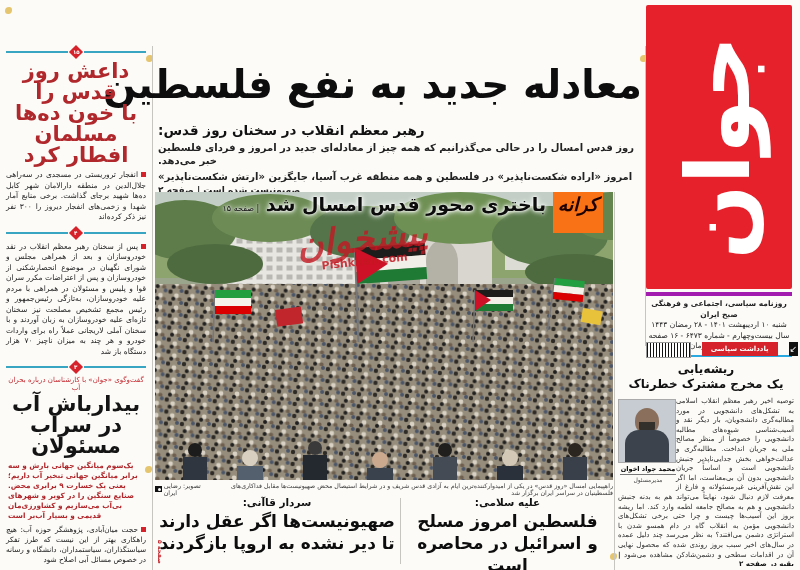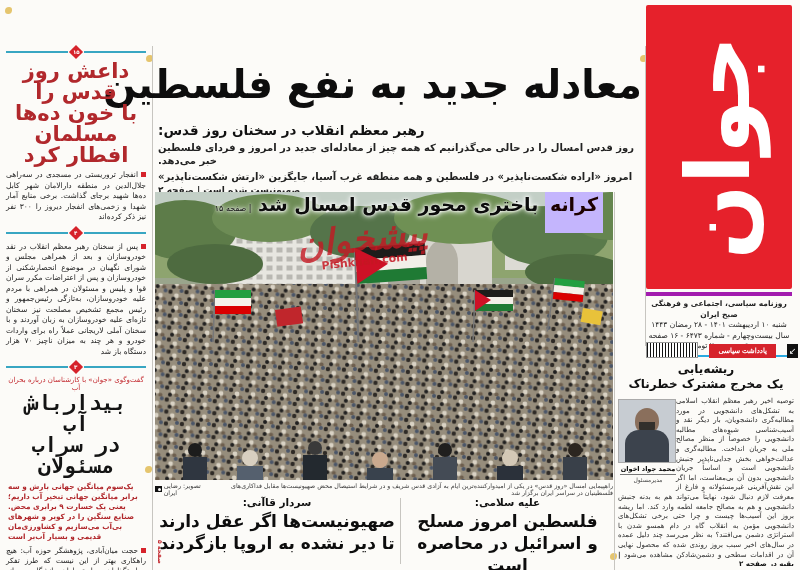--- a/index.html
+++ b/index.html
@@ -9,21 +9,21 @@
   .vrule{position:absolute;width:1px;background:#c7c5c0;}
   .fold-mark{position:absolute;width:7px;height:7px;background:#d9a824;border-radius:60% 40% 55% 45%;opacity:.65;}
 
   
   .masthead-red{position:absolute;left:646px;top:5px;width:146px;height:284px;background:#e6212b;border-radius:2px;}
   .masthead-red .logo{position:absolute;inset:0;display:flex;align-items:center;justify-content:center;}
   .masthead-red .logo span{transform:rotate(-90deg);font-size:88px;font-weight:bold;color:#fff;letter-spacing:-4px;}
   .masthead-info{position:absolute;left:646px;top:292px;width:146px;text-align:center;color:#222;
         font-size:7.5px;line-height:10.5px;border-top:4px solid #a21caf;border-bottom:2px solid #2aa9e0;padding:3px 0;}
   .masthead-info .tagline{font-weight:bold;}
-  .tagrow{position:absolute;left:646px;top:342px;width:152px;display:flex;align-items:flex-end;gap:11px;direction:ltr;font-family:Liberation Serif, serif;}
+  .tagrow{position:absolute;left:646px;top:342px;width:152px;display:flex;align-items:flex-start;gap:11px;direction:ltr;}
   .barcode{width:64px;height:14px;background:repeating-linear-gradient(90deg,#111 0 1px,#fff 1px 3px);border:1px solid #999;}
   .section-label{background:#d6232b;color:#fff;font-size:7px;font-weight:bold;padding:3px 9px;white-space:nowrap;}
   .pointer-box{width:14px;height:14px;background:#111;color:#fff;font-size:9px;display:flex;align-items:center;justify-content:center;}
 
   
   .note{position:absolute;left:618px;top:360px;width:176px;height:206px;overflow:hidden;}
   .note .title{font-weight:bold;font-size:12px;line-height:15px;color:#111;text-align:center;white-space:pre-line;margin:2px 0 5px;}
   .note .photo-fig{float:left;width:56px;margin:2px 0 3px 2px;text-align:center;}
   .note .portrait{width:56px;height:62px;background:#c7ccd2;position:relative;overflow:hidden;border:1px solid #aaa;}
   .note .portrait::before{content:"";position:absolute;left:16px;top:8px;width:24px;height:26px;background:#8a6f5c;border-radius:50% 50% 45% 45%;}
@@ -38,21 +38,21 @@
   .lead{position:absolute;left:158px;top:56px;width:484px;text-align:left;}
   .lead .headline{font-size:39px;font-weight:bold;color:#0d0d0d;white-space:nowrap;letter-spacing:-1px;line-height:58px;}
   .lead .kicker{font-size:13.5px;font-weight:bold;margin-top:8px;color:#111;}
   .lead .l1,.lead .l2{font-size:10px;font-weight:bold;color:#222;margin-top:3px;line-height:13px;}
   .lead .l3{font-size:9px;font-weight:bold;color:#222;margin-top:2px;}
 
   
   .photo{position:absolute;left:155px;top:192px;width:458px;height:288px;overflow:hidden;background:#9aa58c;}
   .overlay{position:absolute;top:1px;right:10px;font-size:19px;font-weight:bold;color:#0c0c0c;
            text-shadow:0 0 2px #fff,0 0 4px #fff,0 0 6px #fff;white-space:nowrap;}
-  .overlay .hl{background:#c4b5fd;color:#1d0000;padding:18px 5px;text-shadow:none;}
+  .overlay .hl{background:#f97316;color:#1d0000;padding:18px 5px;text-shadow:none;font-style:italic;}
   .overlay .pg{font-size:8px;font-weight:normal;}
   .watermark{position:absolute;left:142px;top:26px;text-align:center;transform:rotate(-6deg);pointer-events:none;}
   .watermark .wm1{font-size:36px;font-weight:bold;color:rgba(196,24,34,.8);font-style:italic;}
   .watermark .wm2{font-size:11px;font-weight:bold;color:rgba(196,24,34,.85);direction:ltr;margin-top:-4px;}
 
   .caption-row{position:absolute;left:155px;top:482px;width:458px;display:flex;justify-content:space-between;align-items:center;}
   .caption{font-size:6.3px;color:#3a3a3a;}
   .credit{display:flex;align-items:center;gap:2px;font-size:6.3px;color:#3a3a3a;direction:ltr;}
   .cam{width:8px;height:6px;background:#111;display:inline-block;position:relative;}
   .cam::after{content:"";position:absolute;left:2.5px;top:1.5px;width:3px;height:3px;background:#fff;border-radius:50%;}
@@ -65,21 +65,21 @@
   .q-left{left:157px;width:240px;}
   .pageref-v{position:absolute;left:157px;top:540px;writing-mode:vertical-rl;font-size:6px;color:#c2262c;font-weight:bold;}
 
   
   .sidebar{position:absolute;left:4px;top:42px;width:144px;}
   .marker{display:flex;align-items:center;gap:3px;margin:5px 2px 4px;}
   .marker .tline{flex:1;height:2px;background:#38a6c2;}
   .marker .diamond{width:10px;height:10px;background:#d6232b;transform:rotate(45deg);display:flex;align-items:center;justify-content:center;flex:0 0 auto;}
   .marker .diamond b{transform:rotate(-45deg);color:#fff;font-size:5.5px;font-weight:bold;}
   .sb-h{color:#b1282c;font-weight:bold;font-size:21px;line-height:21px;text-align:center;white-space:pre-line;margin:2px 4px 4px;}
-  .sb-h.black{color:#141414;font-family:Liberation Mono, monospace;}
+  .sb-h.black{color:#141414;}
   .sb-kicker{color:#c2262c;font-size:7px;font-weight:normal;text-align:center;margin:2px 0 1px;}
   .sb-body{font-size:7.5px;line-height:10.5px;text-align:justify;color:#222;margin:0 2px;}
   .redlead{color:#b1282c;font-size:7.3px;line-height:10px;font-weight:bold;text-align:left;margin:2px 4px 4px;}
   .bullet-item{font-size:7.3px;line-height:10px;text-align:justify;color:#222;margin:0 2px 3px;}
   .sq{display:inline-block;width:5px;height:5px;background:#d6232b;margin-left:3px;}
 </style>
 </head>
 <body>
 
 <div class="page">

